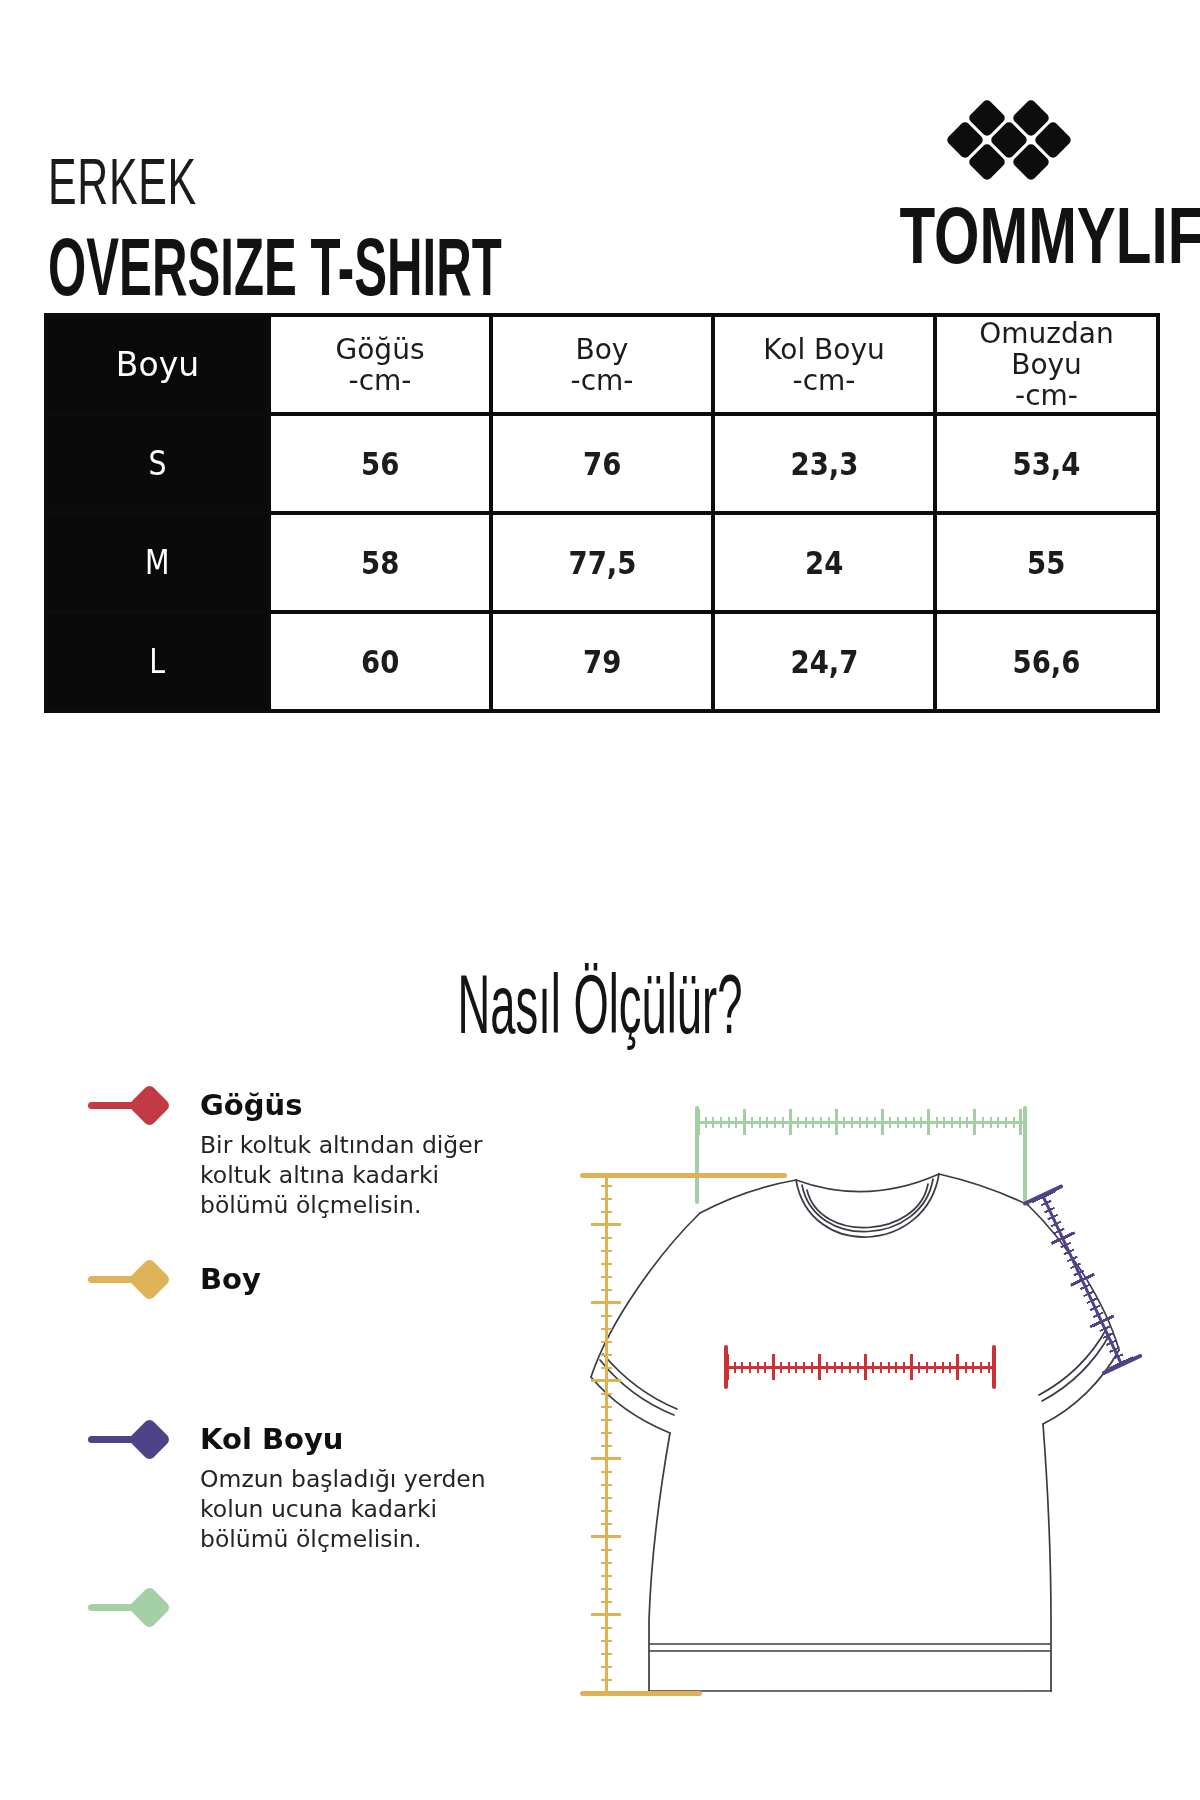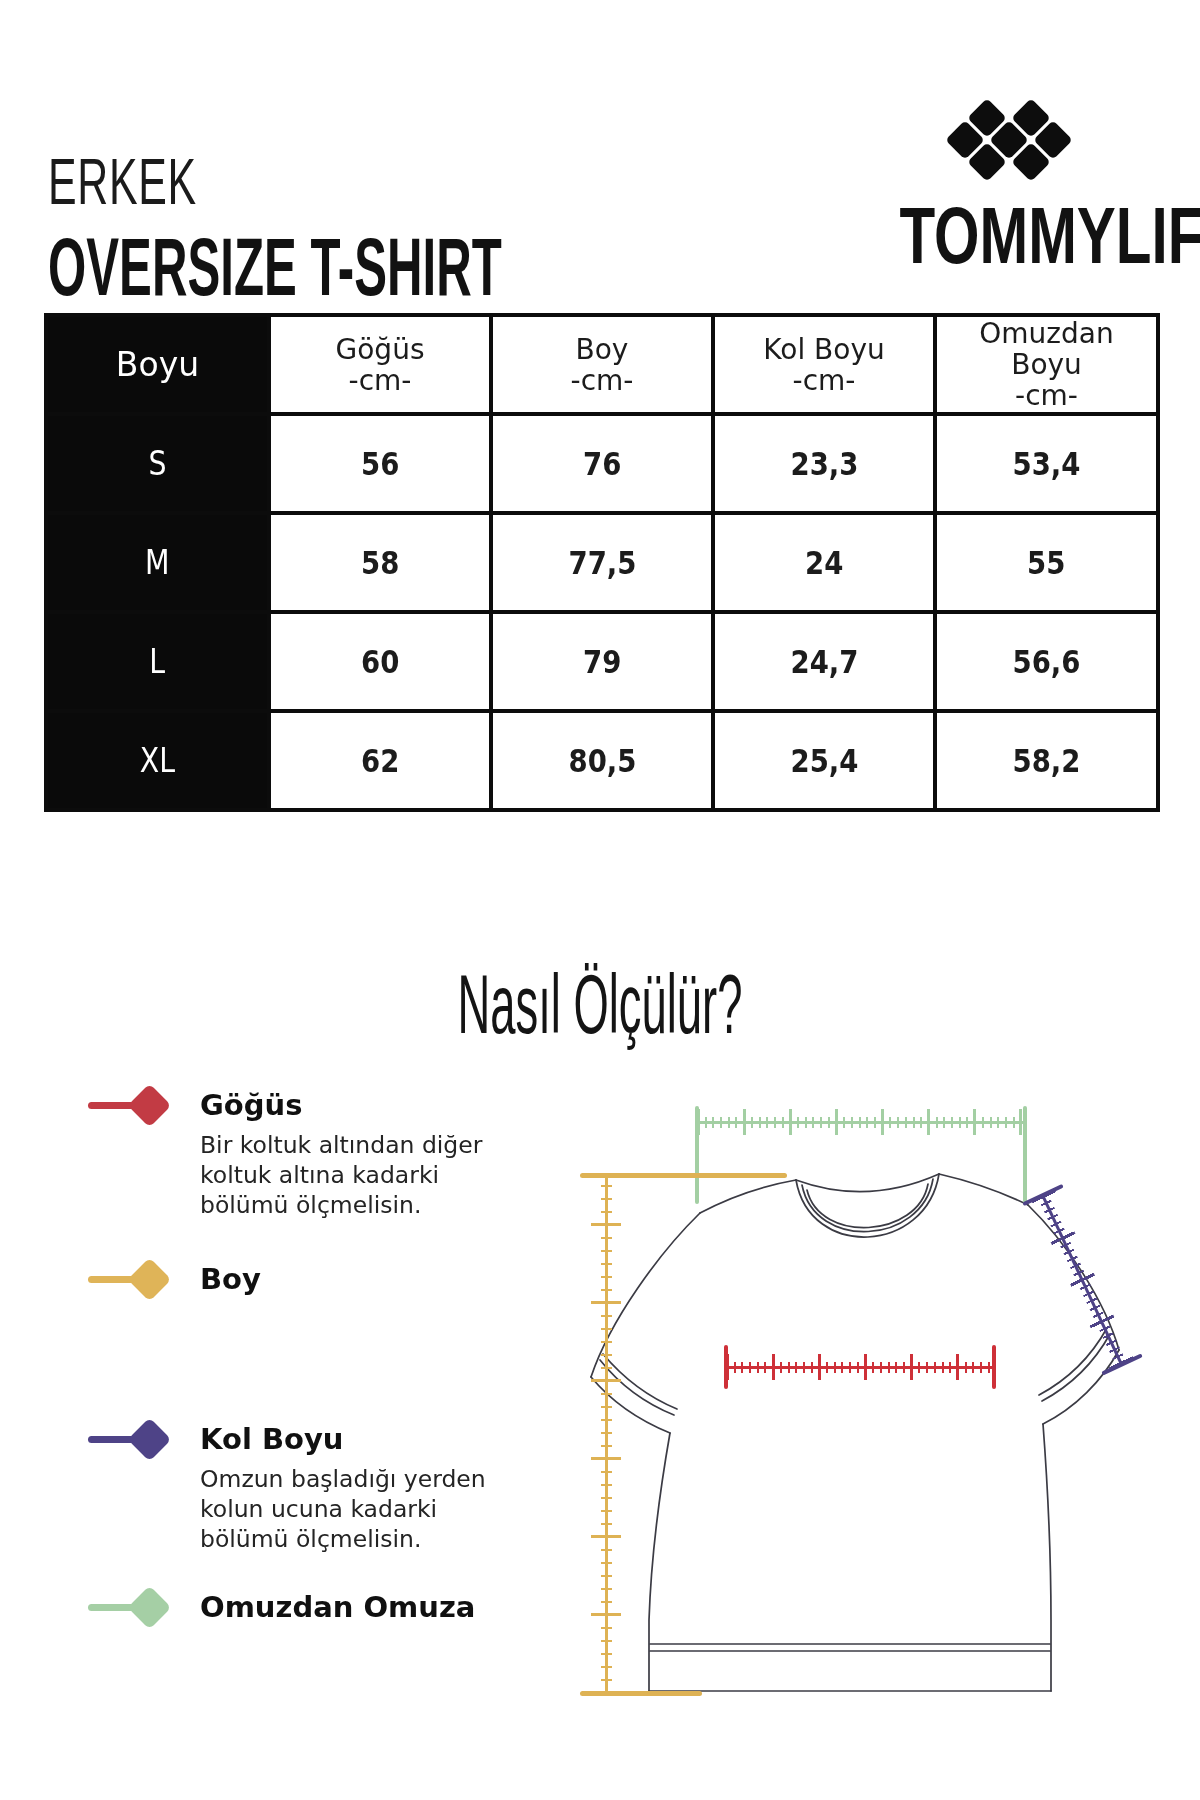--- a/index.html
+++ b/index.html
@@ -135,27 +135,20 @@
         <td><span class="cond">24</span></td>
         <td><span class="cond">55</span></td>
       </tr>
       <tr>
         <th class="size"><span class="cond">L</span></th>
         <td><span class="cond">60</span></td>
         <td><span class="cond">79</span></td>
         <td><span class="cond">24,7</span></td>
         <td><span class="cond">56,6</span></td>
       </tr>
-      <tr>
-        <th class="size"><span class="cond">XL</span></th>
-        <td><span class="cond">62</span></td>
-        <td><span class="cond">80,5</span></td>
-        <td><span class="cond">25,4</span></td>
-        <td><span class="cond">58,2</span></td>
-      </tr>
     </tbody>
   </table>
 
   <div class="howto-title">Nasıl Ölçülür?</div>
 
   <div class="how-item" style="top:1086px">
     <div class="mk" style="--c:#c23b44">
         <i class="mk-line"></i>
         <i class="mk-d"></i>
       </div>
@@ -182,21 +175,20 @@
       <div class="how-name">Kol Boyu</div>
       <div class="how-desc">Omzun başladığı yerden kolun ucuna kadarki bölümü ölçmelisin.</div>
     </div>
   </div>
   <div class="how-item" style="top:1588px">
     <div class="mk" style="--c:#a5cfa5">
         <i class="mk-line"></i>
         <i class="mk-d"></i>
       </div>
     <div class="how-text">
-      <div class="how-name">Omuzdan Omuza</div>
     </div>
   </div>
 
   <div class="diagram">
     <svg width="680" height="670" viewBox="0 0 680 670" fill="none" stroke="#3b3b44" stroke-width="1.7" stroke-linecap="round" stroke-linejoin="round">
 
       <path d="M306,90 Q377,116 449,84"></path>
       <path d="M306,90 C320,170 436,164 449,84"></path>
       <path d="M312,95 C325,161 432,155 443,89"></path>
       <path d="M317,100 C330,154 428,148 438,94"></path>

